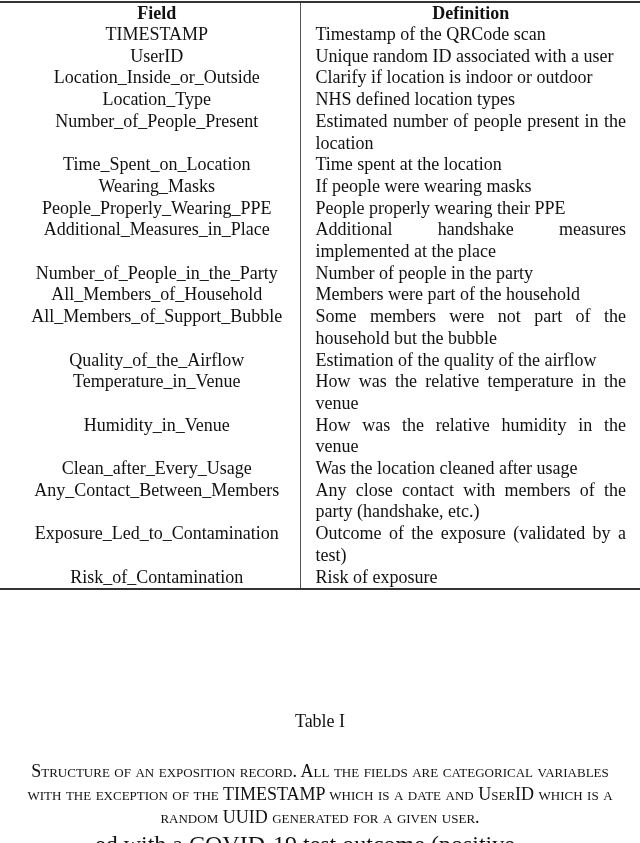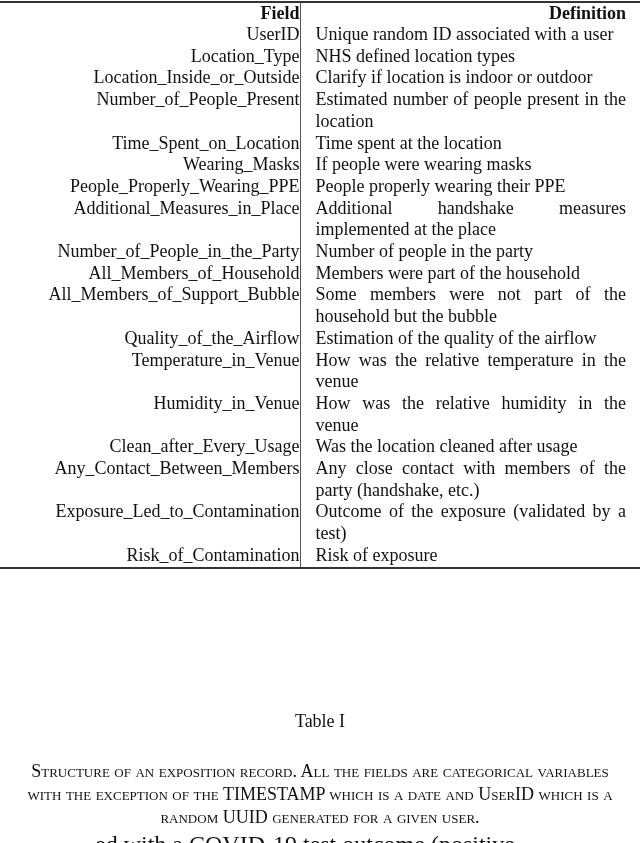--- a/index.html
+++ b/index.html
@@ -9,21 +9,21 @@
     color: #111;
   }
   .table-wrap { position: absolute; left: 0; top: 0; width: 640px; }
   .top-rule { height: 2px; background: #333; margin-top: 1px; }
   .bottom-rule { height: 2px; background: #333; }
   table { border-collapse: collapse; width: 640px; table-layout: fixed; }
   col.c1 { width: 300px; }
   col.c2 { width: 340px; }
   th, td {
     font-size: 18px; line-height: 21.7px; vertical-align: top;
-    padding: 0; text-align: right; font-weight: normal;
+    padding: 0; text-align: center; font-weight: normal;
   }
   th { font-weight: bold; line-height: 20px; padding-top: 0; padding-bottom: 1px; }
   th.f, td.f { padding-left: 14px; }
   th.d, td.d { padding-left: 15px; padding-right: 14px; border-left: 1.5px solid #555; }
   td.d { text-align: justify; }
   .caption {
     position: absolute; left: 0; top: 710px; width: 640px; text-align: center;
     font-size: 18px; line-height: 23px;
   }
   .caption .label { display: block; }
@@ -46,30 +46,34 @@
         <col class="c2">
       </colgroup>
     <thead>
       <tr>
         <th class="f">Field</th>
         <th class="d">Definition</th>
       </tr>
     </thead>
     <tbody id="rows">
         <tr>
+          <td class="f">TIMESTAMP</td>
+          <td class="d">Timestamp of the QRCode scan</td>
+        </tr>
+        <tr>
           <td class="f">UserID</td>
           <td class="d">Unique random ID associated with a user</td>
         </tr>
         <tr>
+          <td class="f">Location_Inside_or_Outside</td>
+          <td class="d">Clarify if location is indoor or outdoor</td>
+        </tr>
+        <tr>
           <td class="f">Location_Type</td>
           <td class="d">NHS defined location types</td>
-        </tr>
-        <tr>
-          <td class="f">Location_Inside_or_Outside</td>
-          <td class="d">Clarify if location is indoor or outdoor</td>
         </tr>
         <tr>
           <td class="f">Number_of_People_Present</td>
           <td class="d">Estimated number of people present in the location</td>
         </tr>
         <tr>
           <td class="f">Time_Spent_on_Location</td>
           <td class="d">Time spent at the location</td>
         </tr>
         <tr>

